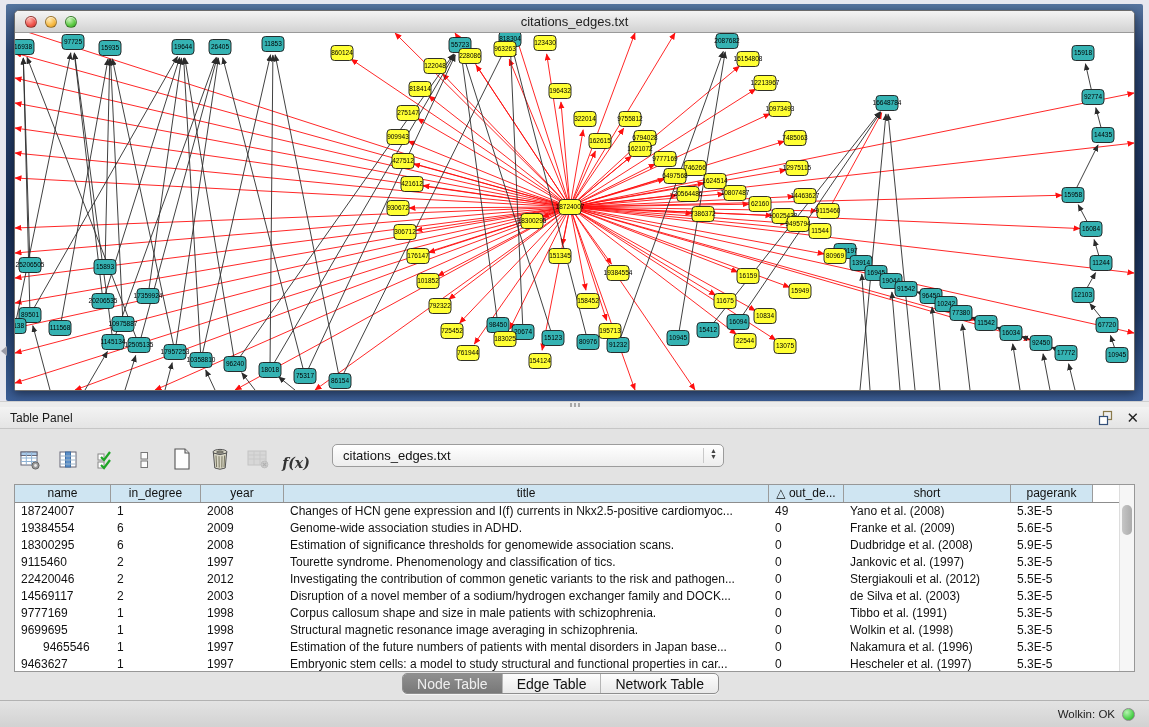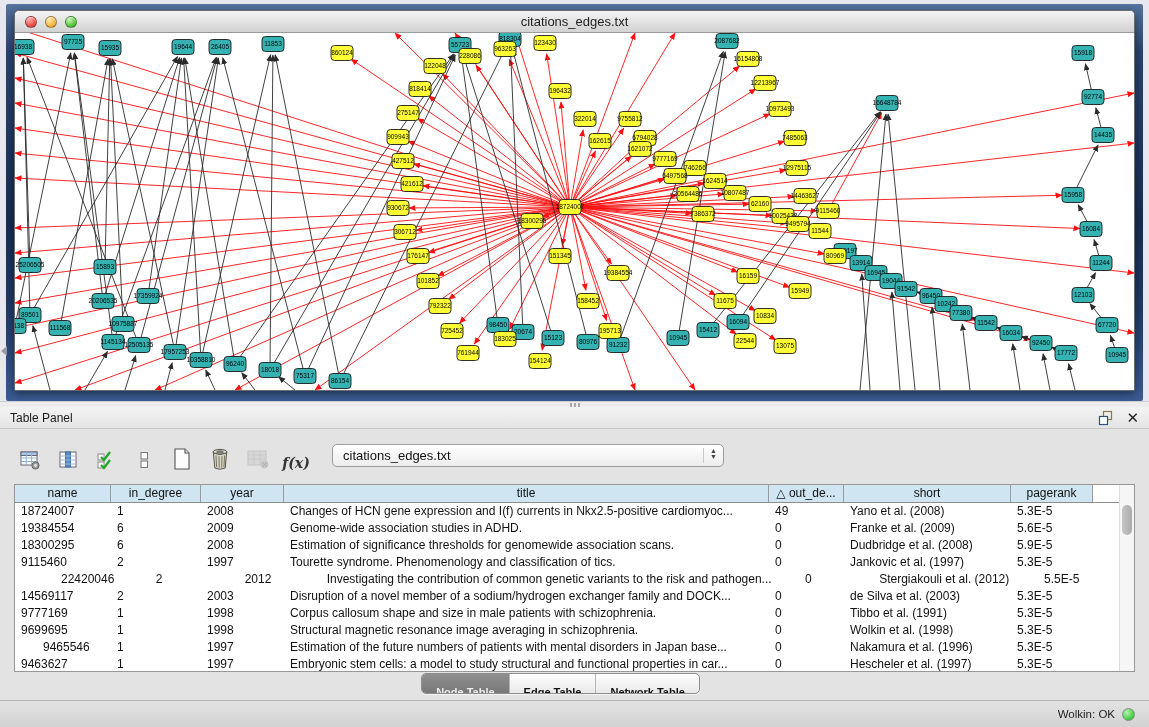--- a/index.html
+++ b/index.html
@@ -94,23 +94,23 @@
   .th:last-child{ border-right:1px solid #9b9b9b; }
   .th-fill { flex:1; background:#fff; border-right:none !important; cursor:default; }
   .tbody { position:absolute; top:18px; left:0; right:15px; bottom:0; background:#fff; }
   .tr { display:flex; height:17px; cursor:default; }
   .td { font-size:12px; color:#111; line-height:17px; padding:0 2px 0 6px;
     overflow:hidden; white-space:nowrap; }
 
   .tabs-row { position:absolute; top:244px; left:0; width:1121px; display:flex; justify-content:center; }
   .seg { display:flex; height:21px; border:1px solid #8e8e8e; border-radius:5px; overflow:hidden;
     background:linear-gradient(#fdfdfd,#e9e9e9); box-shadow:0 1px 0 rgba(255,255,255,.6);}
-  .seg-btn { font-size:11px; padding:8px 14px; line-height:20px; color:#111; cursor:pointer;
+  .seg-btn { font-size:14px; padding:0 14px; line-height:20px; color:#111; cursor:pointer;
     border-right:1px solid #b5b5b5; background:transparent; border-top:none; border-bottom:none; border-left:none;
-    font-family:inherit;font-weight:bold; }
+    font-family:inherit; }
   .seg-btn:last-child{ border-right:none; }
   .seg-btn.active { background:linear-gradient(#8f8f8f,#787878); color:#efefef; }
 
   
   .statusbar {
     position:absolute; top:700px; left:0; width:1149px; height:27px;
     background:linear-gradient(#e3e3e3,#d2d2d2); border-top:1px solid #b2b2b2;
     display:flex; align-items:center; justify-content:flex-end; padding:0 14px; gap:7px;
   }
   .statusbar .mem { font-size:11.5px; color:#222; }
@@ -877,21 +877,21 @@
         <div class="tr">
           <div class="td" style="width: 96px;">9115460</div>
           <div class="td" style="width: 90px;">2</div>
           <div class="td" style="width: 83px;">1997</div>
           <div class="td" style="width: 485px;">Tourette syndrome. Phenomenology and classification of tics.</div>
           <div class="td" style="width: 75px;">0</div>
           <div class="td" style="width: 167px;">Jankovic et al. (1997)</div>
           <div class="td" style="width: 82px;">5.3E-5</div>
         </div>
         <div class="tr">
-          <div class="td" style="width: 96px; margin-left: 40px;">22420046</div>
+          <div class="td" style="width: 96px;">22420046</div>
           <div class="td" style="width: 90px;">2</div>
           <div class="td" style="width: 83px;">2012</div>
           <div class="td" style="width: 485px;">Investigating the contribution of common genetic variants to the risk and pathogen...</div>
           <div class="td" style="width: 75px;">0</div>
           <div class="td" style="width: 167px;">Stergiakouli et al. (2012)</div>
           <div class="td" style="width: 82px;">5.5E-5</div>
         </div>
         <div class="tr">
           <div class="td" style="width: 96px;">14569117</div>
           <div class="td" style="width: 90px;">2</div>

